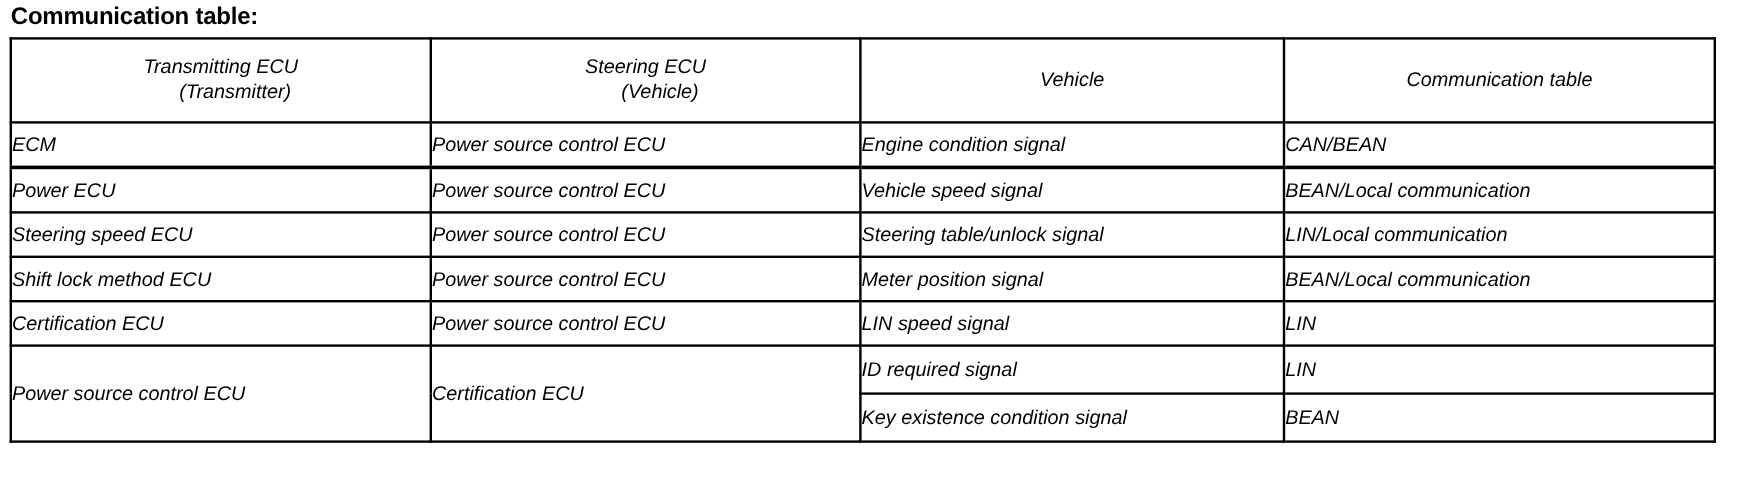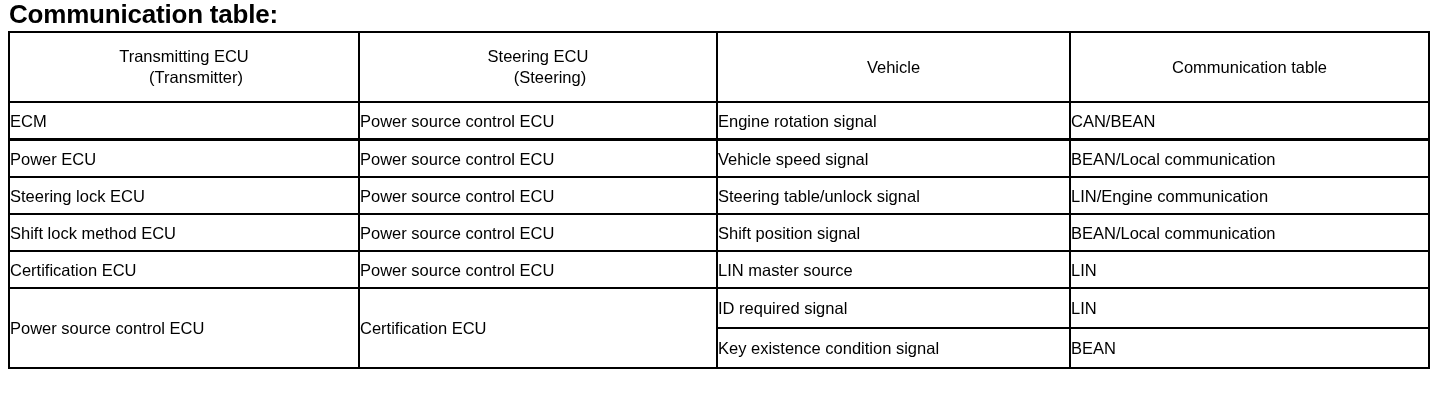--- a/index.html
+++ b/index.html
@@ -17,37 +17,38 @@
   .page {
     position: relative;
     width: 1456px;
     height: 400px;
     background: #ffffff;
   }
   .page-title {
     position: absolute;
     left: 9px;
     top: 1px;
-    font-size: 26px;
+    font-size: 20px;
     font-weight: bold;
     letter-spacing: -0.2px;
     line-height: 26px;
     white-space: nowrap;
   }
   .table-wrap {
     position: absolute;
     left: 8px;
     top: 31px;
     width: 1412px;
   }
   table.comm-table {
     border-collapse: collapse;
     table-layout: fixed;
     width: 1412px;
     background: #ffffff;
+    font-style: italic;
   }
   table.comm-table td,
   table.comm-table th {
     border: 2px solid #000000;
     padding: 0;
     vertical-align: middle;
     font-size: 16.5px;
     font-weight: normal;
     color: #000000;
     background: #ffffff;
@@ -95,64 +96,64 @@
   <div class="table-wrap">
     <table class="comm-table">
       <thead>
         <tr>
           <th class="head-cell col-1">
             <span class="h-line1">Transmitting ECU</span>
             <span class="h-line2">(Transmitter)</span>
           </th>
           <th class="head-cell col-2">
             <span class="h-line1">Steering ECU</span>
-            <span class="h-line2">(Steering)</span>
+            <span class="h-line2">(Vehicle)</span>
           </th>
           <th class="head-cell col-3">
             <span class="h-line1">Vehicle</span>
           </th>
           <th class="head-cell col-4">
             <span class="h-line1">Communication table</span>
           </th>
         </tr>
       </thead>
       <tbody>
 
         <tr class="row-ecm">
           <td class="body-cell col-1">ECM</td>
           <td class="body-cell col-2">Power source control ECU</td>
-          <td class="body-cell col-3">Engine rotation signal</td>
+          <td class="body-cell col-3">Engine condition signal</td>
           <td class="body-cell col-4">CAN/BEAN</td>
         </tr>
 
         <tr>
           <td class="body-cell col-1">Power ECU</td>
           <td class="body-cell col-2">Power source control ECU</td>
           <td class="body-cell col-3">Vehicle speed signal</td>
           <td class="body-cell col-4">BEAN/Local communication</td>
         </tr>
 
         <tr>
-          <td class="body-cell col-1">Steering lock ECU</td>
+          <td class="body-cell col-1">Steering speed ECU</td>
           <td class="body-cell col-2">Power source control ECU</td>
           <td class="body-cell col-3">Steering table/unlock signal</td>
-          <td class="body-cell col-4">LIN/Engine communication</td>
+          <td class="body-cell col-4">LIN/Local communication</td>
         </tr>
 
         <tr>
           <td class="body-cell col-1">Shift lock method ECU</td>
           <td class="body-cell col-2">Power source control ECU</td>
-          <td class="body-cell col-3">Shift position signal</td>
+          <td class="body-cell col-3">Meter position signal</td>
           <td class="body-cell col-4">BEAN/Local communication</td>
         </tr>
 
         <tr>
           <td class="body-cell col-1">Certification ECU</td>
           <td class="body-cell col-2">Power source control ECU</td>
-          <td class="body-cell col-3">LIN master source</td>
+          <td class="body-cell col-3">LIN speed signal</td>
           <td class="body-cell col-4">LIN</td>
         </tr>
 
         <tr>
           <td class="merged-cell col-1" rowspan="2">Power source control ECU</td>
           <td class="merged-cell col-2" rowspan="2">Certification ECU</td>
           <td class="body-cell col-3">ID required signal</td>
           <td class="body-cell col-4">LIN</td>
         </tr>
 

